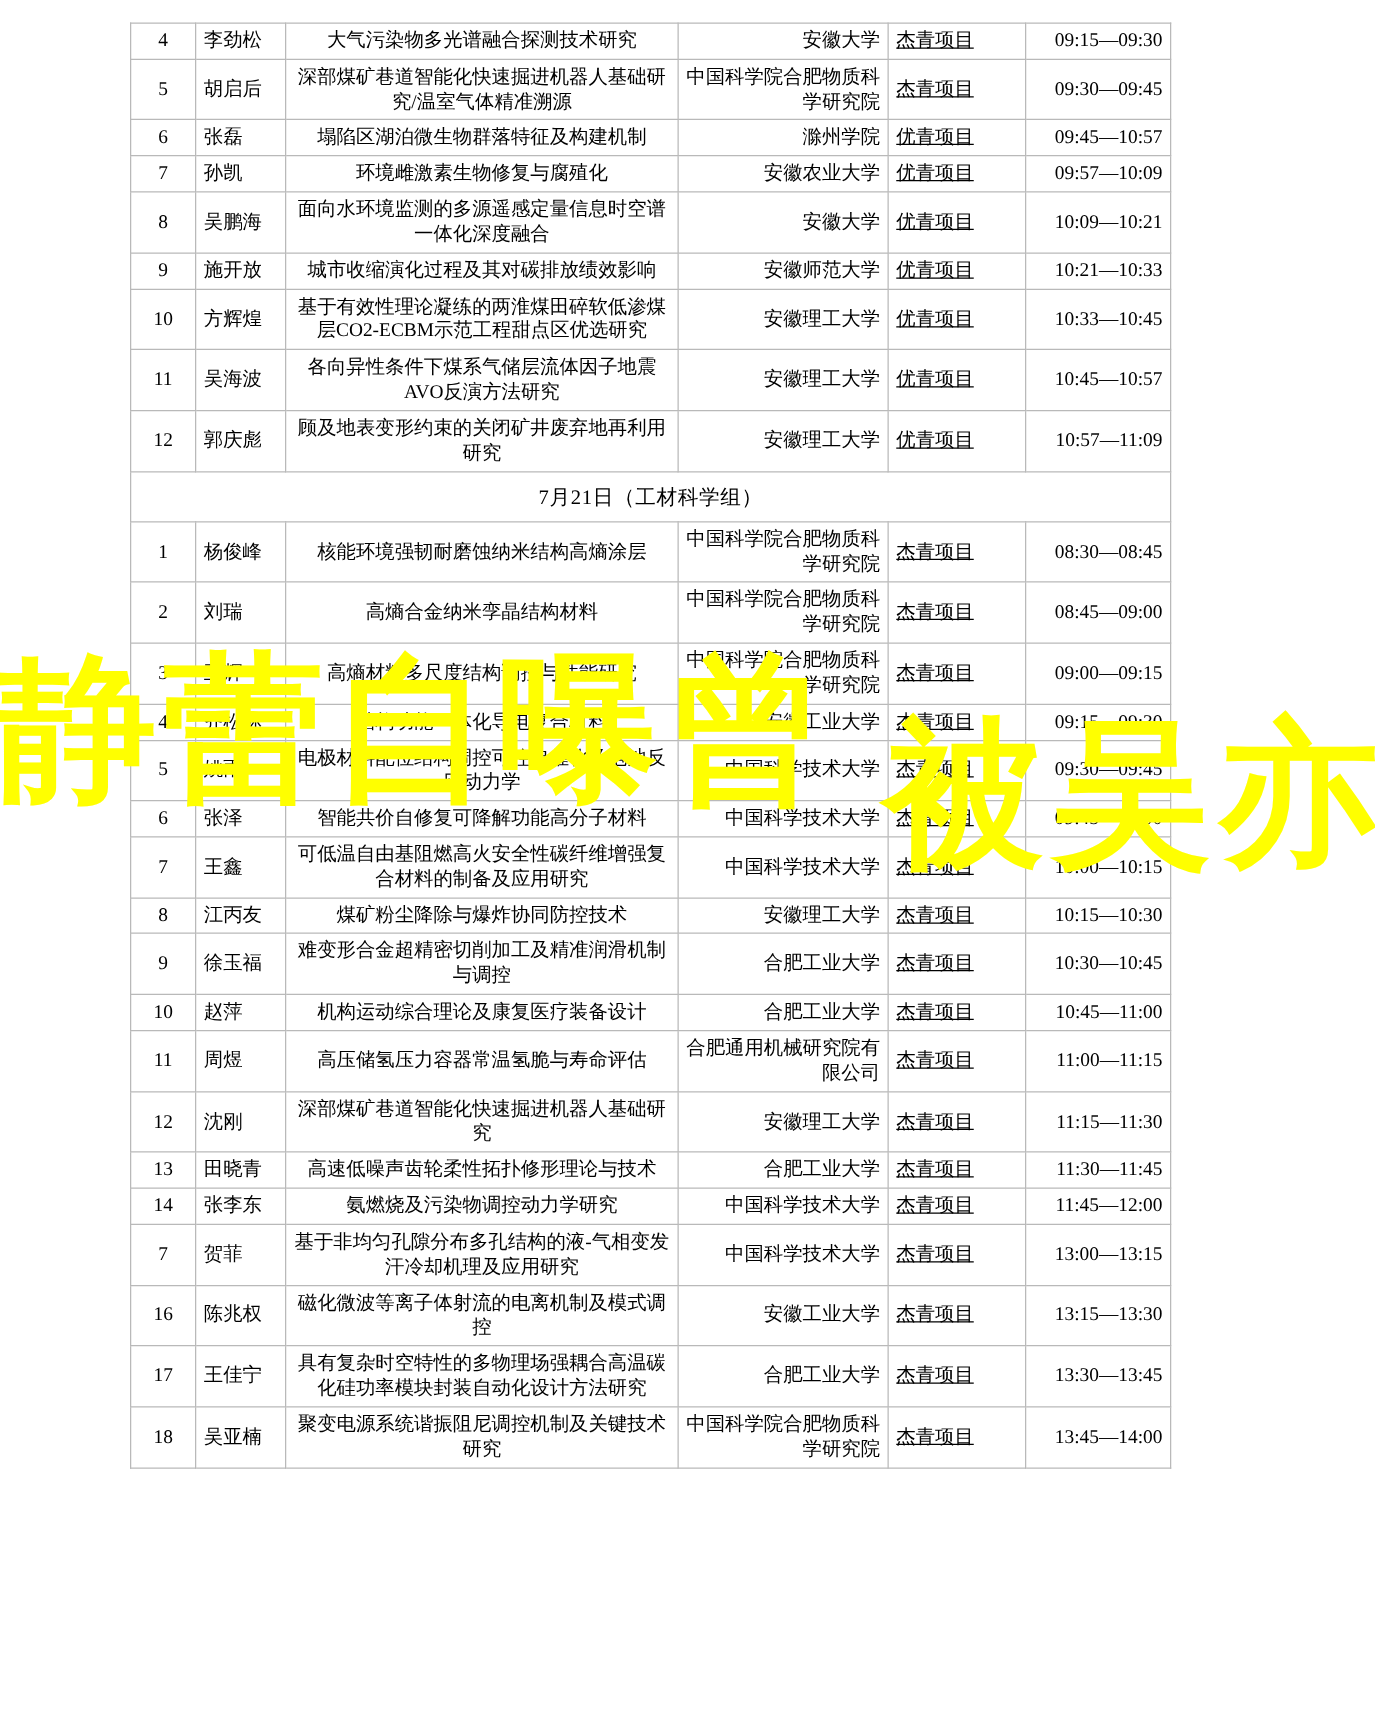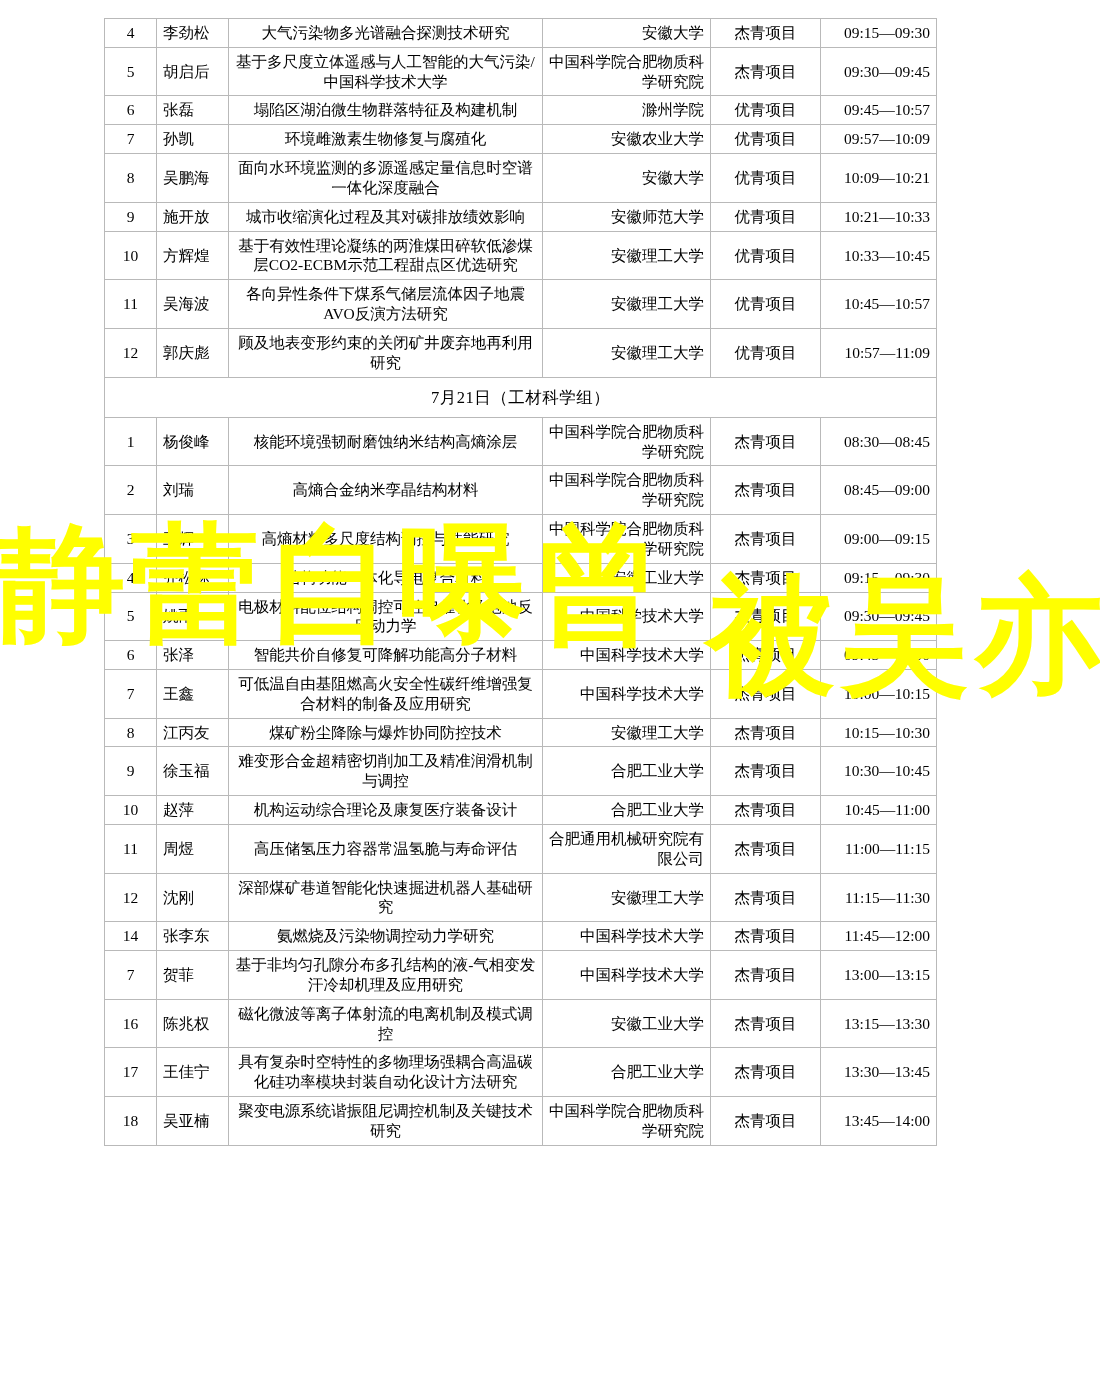--- a/index.html
+++ b/index.html
@@ -46,21 +46,21 @@
   col.c-name  { width: 72px; }
   col.c-title { width: 314px; }
   col.c-org   { width: 168px; }
   col.c-type  { width: 110px; }
   col.c-time  { width: 116px; }
 
   td.no   { text-align: center; }
   td.name { text-align: left; white-space: nowrap; }
   td.title{ text-align: center; }
   td.org  { text-align: right; }
-  td.type { text-align: center; white-space: nowrap; }
+  td.type { text-align: left; white-space: nowrap; text-decoration: underline; }
   td.time { text-align: right; white-space: nowrap; font-family: "Liberation Serif", serif; }
 
   tr.section-row td {
     text-align: center;
     font-size: 16.5px;
     padding: 9px 22px;
     letter-spacing: 0.5px;
   }
 
   
@@ -118,21 +118,21 @@
         <td class="no">4</td>
         <td class="name">李劲松</td>
         <td class="title">大气污染物多光谱融合探测技术研究</td>
         <td class="org">安徽大学</td>
         <td class="type">杰青项目</td>
         <td class="time">09:15—09:30</td>
       </tr>
       <tr>
         <td class="no">5</td>
         <td class="name">胡启后</td>
-        <td class="title">基于多尺度立体遥感与人工智能的大气污染/中国科学技术大学</td>
+        <td class="title">深部煤矿巷道智能化快速掘进机器人基础研究/温室气体精准溯源</td>
         <td class="org">中国科学院合肥物质科学研究院</td>
         <td class="type">杰青项目</td>
         <td class="time">09:30—09:45</td>
       </tr>
       <tr>
         <td class="no">6</td>
         <td class="name">张磊</td>
         <td class="title">塌陷区湖泊微生物群落特征及构建机制</td>
         <td class="org">滁州学院</td>
         <td class="type">优青项目</td>
@@ -281,20 +281,28 @@
       </tr>
       <tr>
         <td class="no">12</td>
         <td class="name">沈刚</td>
         <td class="title">深部煤矿巷道智能化快速掘进机器人基础研究</td>
         <td class="org">安徽理工大学</td>
         <td class="type">杰青项目</td>
         <td class="time">11:15—11:30</td>
       </tr>
       <tr>
+        <td class="no">13</td>
+        <td class="name">田晓青</td>
+        <td class="title">高速低噪声齿轮柔性拓扑修形理论与技术</td>
+        <td class="org">合肥工业大学</td>
+        <td class="type">杰青项目</td>
+        <td class="time">11:30—11:45</td>
+      </tr>
+      <tr>
         <td class="no">14</td>
         <td class="name">张李东</td>
         <td class="title">氨燃烧及污染物调控动力学研究</td>
         <td class="org">中国科学技术大学</td>
         <td class="type">杰青项目</td>
         <td class="time">11:45—12:00</td>
       </tr>
       <tr>
         <td class="no">7</td>
         <td class="name">贺菲</td>

